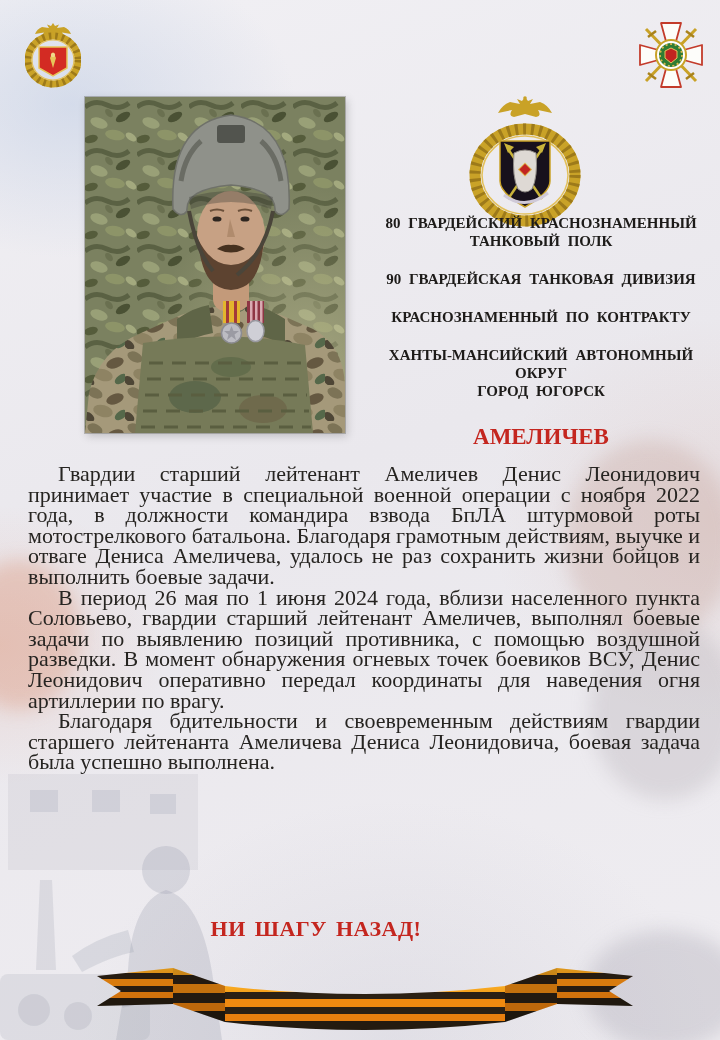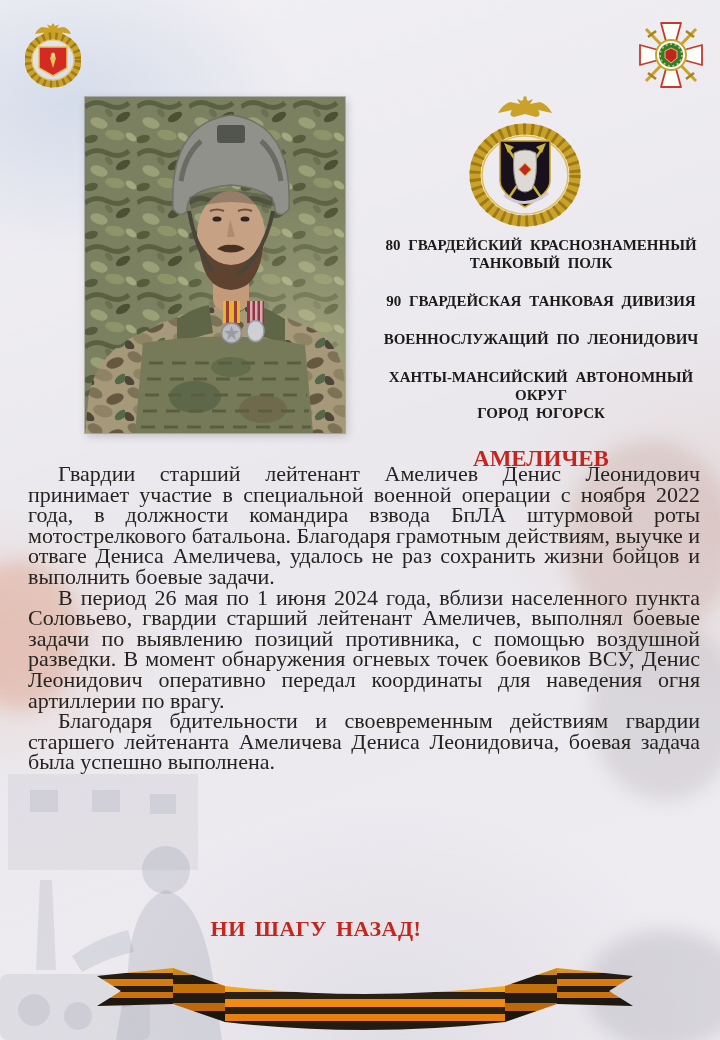--- a/index.html
+++ b/index.html
@@ -17,21 +17,21 @@
   .ghost{position:absolute;border-radius:50%;filter:blur(9px);}
   .g1{left:565px;top:440px;width:170px;height:200px;background:rgba(197,158,148,.30);}
   .g2{left:590px;top:620px;width:150px;height:180px;background:rgba(170,160,170,.28);}
   .g3{left:585px;top:930px;width:160px;height:120px;background:rgba(160,155,170,.30);}
   .g4{left:-40px;top:560px;width:120px;height:150px;background:rgba(214,128,94,.28);}
   .emblem-left{position:absolute;left:25px;top:22px;}
   .emblem-right{position:absolute;left:638px;top:21px;}
   .emblem-center{position:absolute;left:464px;top:95px;}
   .photo{position:absolute;left:85px;top:97px;width:260px;height:336px;
     box-shadow:0 0 0 1px rgba(90,90,80,.35), 2px 3px 8px rgba(60,60,60,.25);}
-  .unit-block{position:absolute;left:372px;top:236px;width:338px;text-align:center;
+  .unit-block{position:absolute;left:372px;top:214px;width:338px;text-align:center;
     color:#1d1b19;font-weight:bold;font-size:15px;line-height:18px;word-spacing:4px;}
   .u-gap{margin-top:20px;}
   .name-line{color:#c4261f;font-size:23px;line-height:26px;font-weight:bold;word-spacing:2px;}
   .name-first{margin-top:24px;}
   .body-text{position:absolute;left:28px;top:464px;width:672px;
     color:#262421;font-weight:normal;font-size:22px;line-height:20.6px;text-align:justify;}
   .body-text p{margin:0;text-indent:30px;}
   .slogan{position:absolute;left:0;top:916px;width:632px;text-align:center;
     color:#c4261f;font-weight:bold;font-size:22px;letter-spacing:.5px;word-spacing:3px;}
   .ribbon{position:absolute;left:85px;top:960px;}
@@ -191,21 +191,21 @@
     <path d="M82 48 L72 52 L78 58 Z" fill="#c9b33a"></path>
     <path d="M50 58 Q48 82 54 94 Q61 100 68 94 Q74 82 72 58 Q61 52 50 58 Z" fill="#ded9d4" stroke="#8f8a85" stroke-width="1"></path>
     <rect x="56.5" y="70" width="9" height="9" transform="rotate(45 61 74.5)" fill="#c22420" stroke="#e0b84e" stroke-width="1"></rect>
     <path d="M40 100 Q61 116 84 98" stroke="#cfc9d8" stroke-width="3" fill="none"></path>
   </svg>
 
   <div class="unit-block">
     <div class="u-line">80 ГВАРДЕЙСКИЙ КРАСНОЗНАМЕННЫЙ</div>
     <div class="u-line">ТАНКОВЫЙ ПОЛК</div>
     <div class="u-line u-gap">90 ГВАРДЕЙСКАЯ ТАНКОВАЯ ДИВИЗИЯ</div>
-    <div class="u-line u-gap">ВОЕННОСЛУЖАЩИЙ ПО ЛЕОНИДОВИЧ</div>
+    <div class="u-line u-gap">КРАСНОЗНАМЕННЫЙ ПО КОНТРАКТУ</div>
     <div class="u-line u-gap">ХАНТЫ-МАНСИЙСКИЙ АВТОНОМНЫЙ ОКРУГ</div>
     <div class="u-line">ГОРОД ЮГОРСК</div>
     <div class="name-line name-first">АМЕЛИЧЕВ</div>
   </div>
 
   <div class="body-text">
     <p>Гвардии старший лейтенант Амеличев Денис Леонидович принимает участие в специальной военной операции с ноября 2022 года, в должности командира взвода БпЛА штурмовой роты мотострелкового батальона. Благодаря грамотным действиям, выучке и отваге Дениса Амеличева, удалось не раз сохранить жизни бойцов и выполнить боевые задачи.</p>
     <p>В период 26 мая по 1 июня 2024 года, вблизи населенного пункта Соловьево, гвардии старший лейтенант Амеличев, выполнял боевые задачи по выявлению позиций противника, с помощью воздушной разведки. В момент обнаружения огневых точек боевиков ВСУ, Денис Леонидович оперативно передал координаты для наведения огня артиллерии по врагу.</p>
     <p>Благодаря бдительности и своевременным действиям гвардии старшего лейтенанта Амеличева Дениса Леонидовича, боевая задача была успешно выполнена.</p>
   </div>

